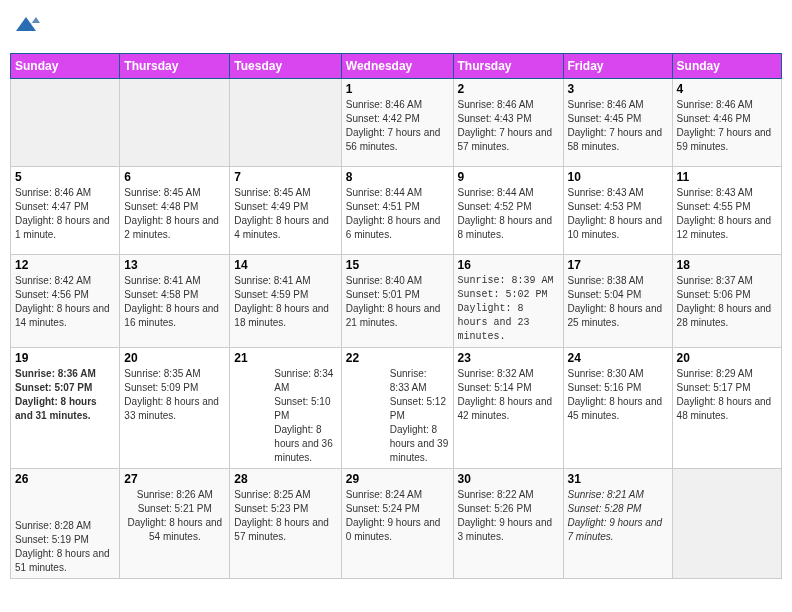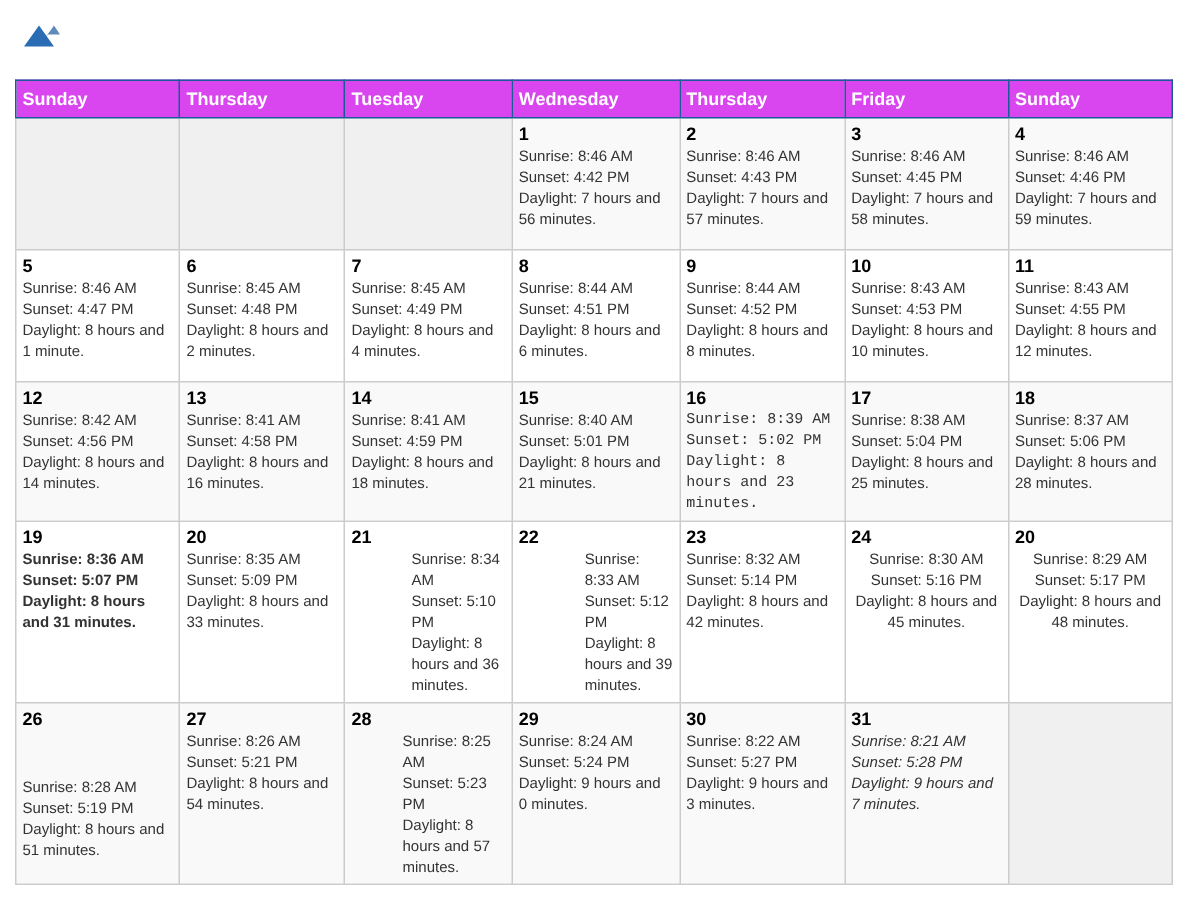--- a/index.html
+++ b/index.html
@@ -264,60 +264,60 @@
 Daylight: 8 hours and 39 minutes.</div>
         </td>
         <td>
           <div class="day-num">23</div>
           <div class="day-info" style="white-space: pre-line;">Sunrise: 8:32 AM
 Sunset: 5:14 PM
 Daylight: 8 hours and 42 minutes.</div>
         </td>
         <td>
           <div class="day-num">24</div>
-          <div class="day-info" style="white-space: pre-line; text-align: center;">Sunrise: 8:30 AM
+          <div class="day-info" style="white-space: pre-line;">Sunrise: 8:30 AM
 Sunset: 5:16 PM
 Daylight: 8 hours and 45 minutes.</div>
         </td>
         <td>
           <div class="day-num">20</div>
-          <div class="day-info" style="white-space: pre-line; text-align: center;">Sunrise: 8:29 AM
+          <div class="day-info" style="white-space: pre-line;">Sunrise: 8:29 AM
 Sunset: 5:17 PM
 Daylight: 8 hours and 48 minutes.</div>
         </td>
       </tr>
       <tr>
         <td>
           <div class="day-num">26</div>
           <div class="day-info" style="white-space: pre-line; margin-top: 33px;">Sunrise: 8:28 AM
 Sunset: 5:19 PM
 Daylight: 8 hours and 51 minutes.</div>
         </td>
         <td>
           <div class="day-num">27</div>
-          <div class="day-info" style="white-space: pre-line;">Sunrise: 8:26 AM
+          <div class="day-info" style="white-space: pre-line; text-align: center;">Sunrise: 8:26 AM
 Sunset: 5:21 PM
 Daylight: 8 hours and 54 minutes.</div>
         </td>
         <td>
           <div class="day-num">28</div>
-          <div class="day-info" style="white-space: pre-line; margin-left: 34px;">Sunrise: 8:25 AM
+          <div class="day-info" style="white-space: pre-line;">Sunrise: 8:25 AM
 Sunset: 5:23 PM
 Daylight: 8 hours and 57 minutes.</div>
         </td>
         <td>
           <div class="day-num">29</div>
           <div class="day-info" style="white-space: pre-line;">Sunrise: 8:24 AM
 Sunset: 5:24 PM
 Daylight: 9 hours and 0 minutes.</div>
         </td>
         <td>
           <div class="day-num">30</div>
           <div class="day-info" style="white-space: pre-line;">Sunrise: 8:22 AM
-Sunset: 5:27 PM
+Sunset: 5:26 PM
 Daylight: 9 hours and 3 minutes.</div>
         </td>
         <td>
           <div class="day-num">31</div>
           <div class="day-info" style="white-space: pre-line; font-style: italic;">Sunrise: 8:21 AM
 Sunset: 5:28 PM
 Daylight: 9 hours and 7 minutes.</div>
         </td>
         <td class="empty-cell"></td>
       </tr>

